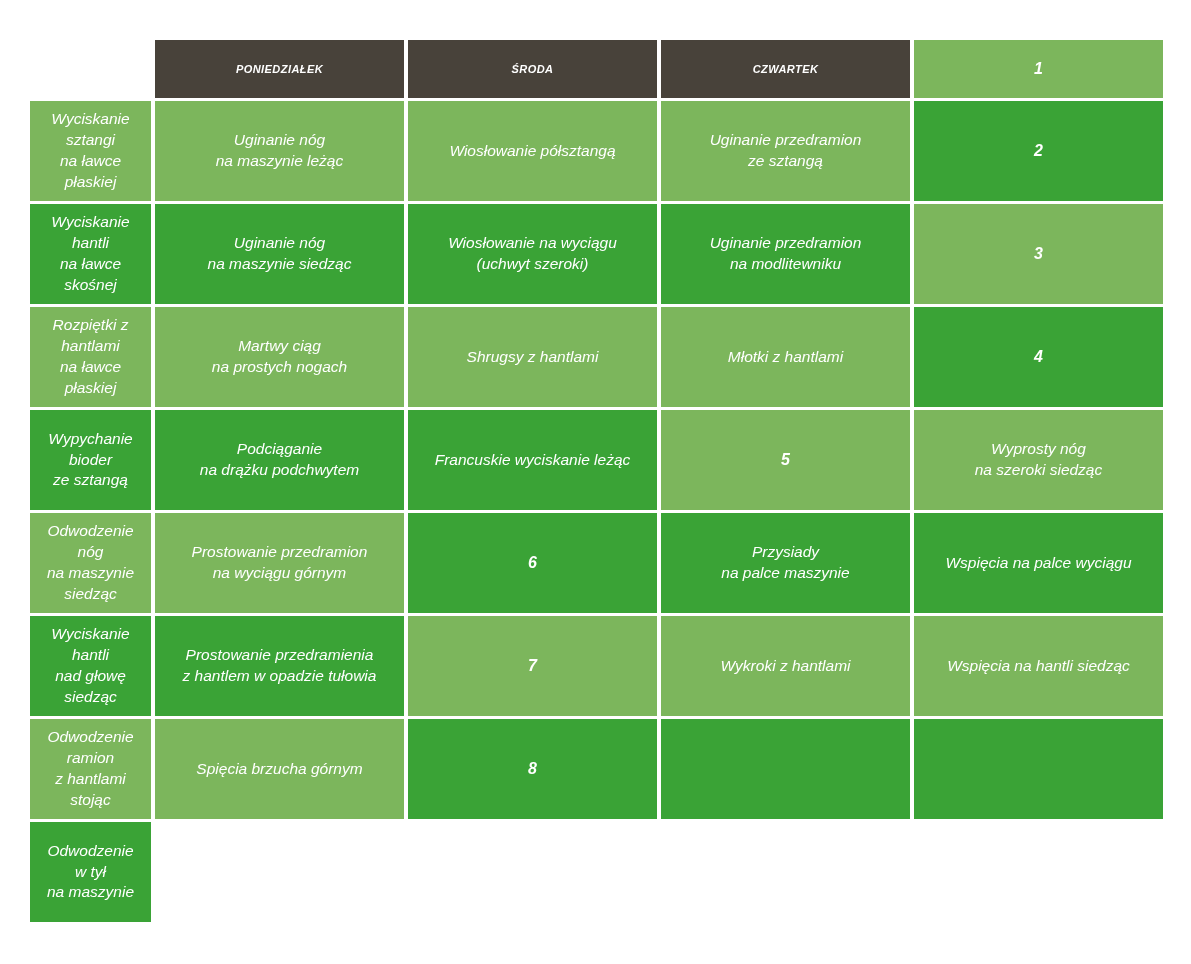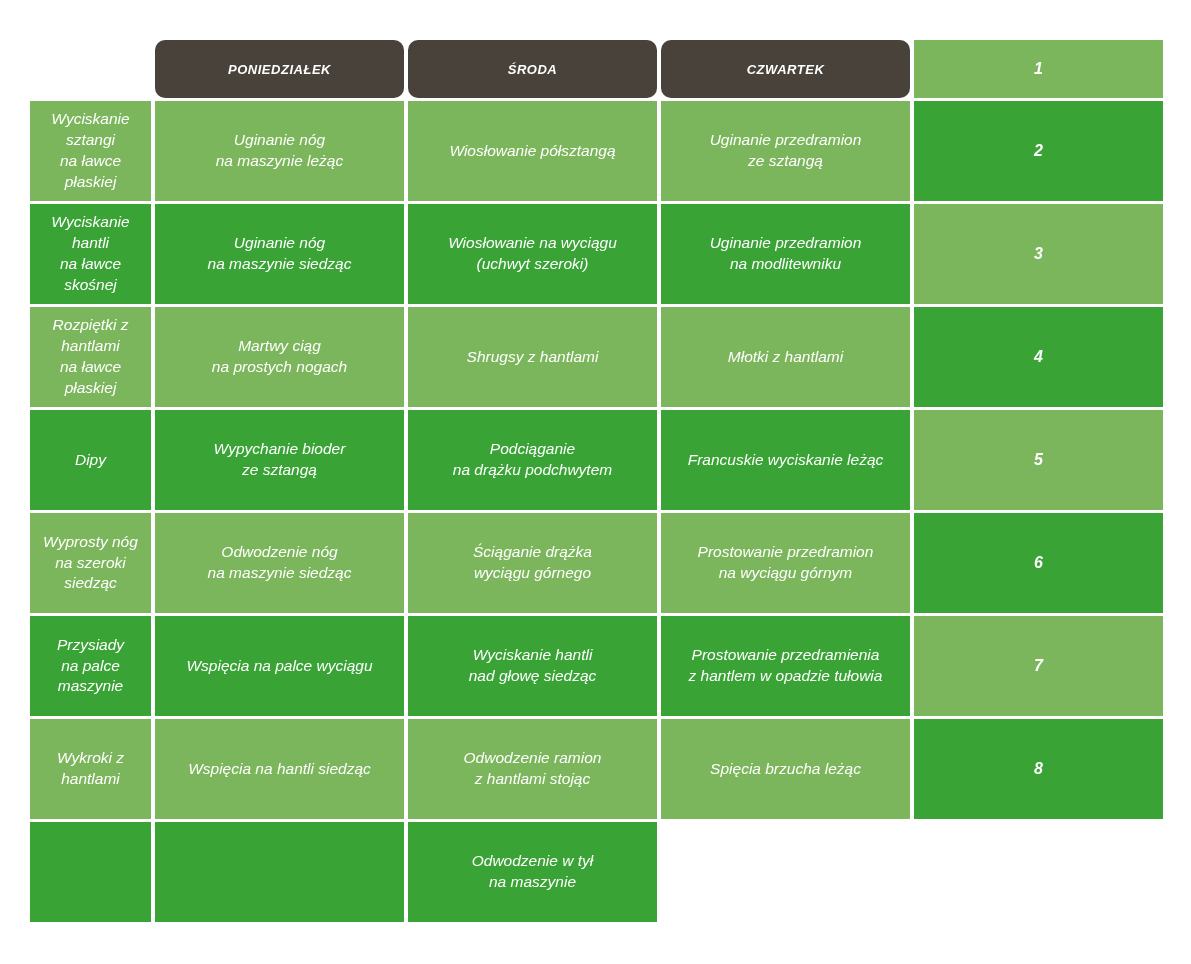--- a/index.html
+++ b/index.html
@@ -29,24 +29,23 @@
     background: transparent;
   }
   .head-cell {
     background: var(--header-bg);
     color: var(--text-color);
     display: flex;
     align-items: center;
     justify-content: center;
     font-style: italic;
     font-weight: bold;
-    font-size: 13px;
+    font-size: 11px;
     letter-spacing: 0.04em;
     text-transform: uppercase;
-    border-radius: 10px;
   }
   .num-cell {
     color: var(--text-color);
     display: flex;
     align-items: center;
     justify-content: center;
     font-style: italic;
     font-weight: bold;
     font-size: 16px;
   }
@@ -94,48 +93,45 @@
       <div class="ex-cell row-dark">Uginanie przedramion
 na modlitewniku</div>
       <div class="num-cell row-light">3</div>
       <div class="ex-cell row-light">Rozpiętki z hantlami
 na ławce płaskiej</div>
       <div class="ex-cell row-light">Martwy ciąg
 na prostych nogach</div>
       <div class="ex-cell row-light">Shrugsy z hantlami</div>
       <div class="ex-cell row-light">Młotki z hantlami</div>
       <div class="num-cell row-dark">4</div>
-      <div class="ex-cell row-dark">Dipy</div>
       <div class="ex-cell row-dark">Wypychanie bioder
 ze sztangą</div>
       <div class="ex-cell row-dark">Podciąganie
 na drążku podchwytem</div>
       <div class="ex-cell row-dark">Francuskie wyciskanie leżąc</div>
       <div class="num-cell row-light">5</div>
       <div class="ex-cell row-light">Wyprosty nóg
 na szeroki siedząc</div>
       <div class="ex-cell row-light">Odwodzenie nóg
 na maszynie siedząc</div>
-      <div class="ex-cell row-light">Ściąganie drążka
-wyciągu górnego</div>
       <div class="ex-cell row-light">Prostowanie przedramion
 na wyciągu górnym</div>
       <div class="num-cell row-dark">6</div>
       <div class="ex-cell row-dark">Przysiady
 na palce maszynie</div>
       <div class="ex-cell row-dark">Wspięcia na palce wyciągu</div>
       <div class="ex-cell row-dark">Wyciskanie hantli
 nad głowę siedząc</div>
       <div class="ex-cell row-dark">Prostowanie przedramienia
 z hantlem w opadzie tułowia</div>
       <div class="num-cell row-light">7</div>
       <div class="ex-cell row-light">Wykroki z hantlami</div>
       <div class="ex-cell row-light">Wspięcia na hantli siedząc</div>
       <div class="ex-cell row-light">Odwodzenie ramion
 z hantlami stojąc</div>
-      <div class="ex-cell row-light">Spięcia brzucha leżąc</div>
+      <div class="ex-cell row-light">Spięcia brzucha górnym</div>
       <div class="num-cell row-dark">8</div>
       <div class="ex-cell row-dark"></div>
       <div class="ex-cell row-dark"></div>
       <div class="ex-cell row-dark">Odwodzenie w tył
 na maszynie</div>
     </div>
 </div>
 
 </body></html>

